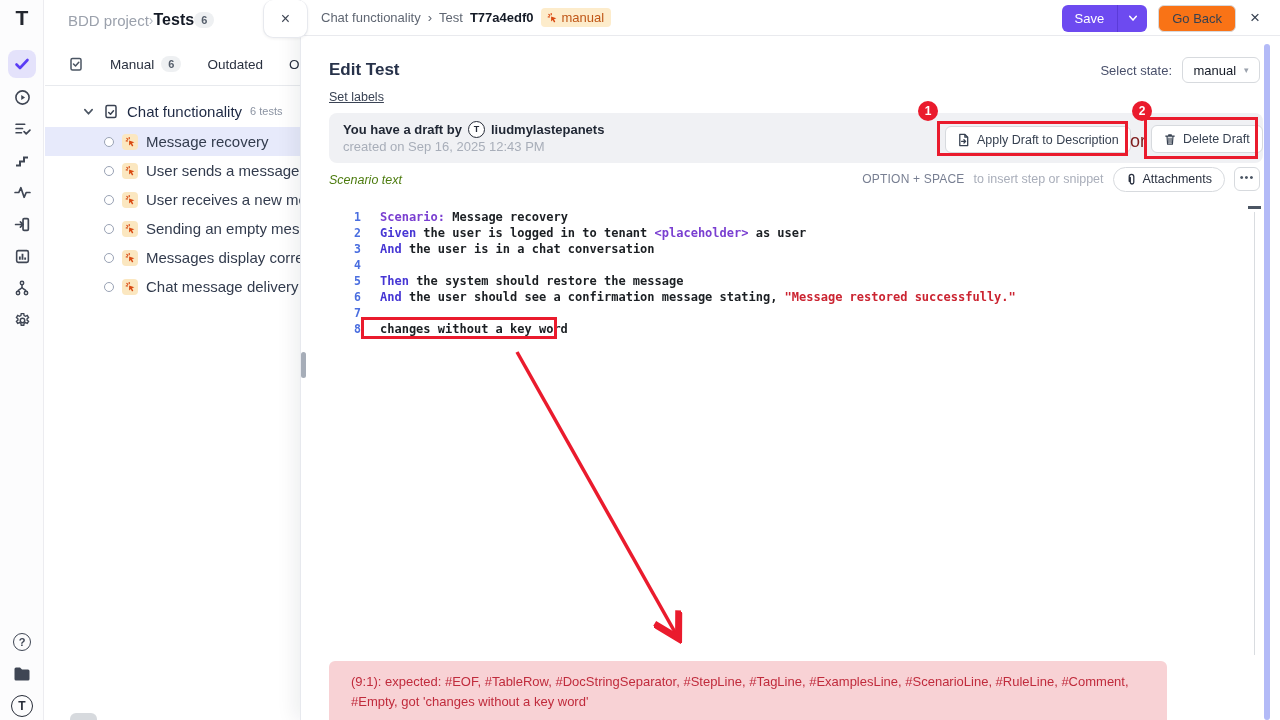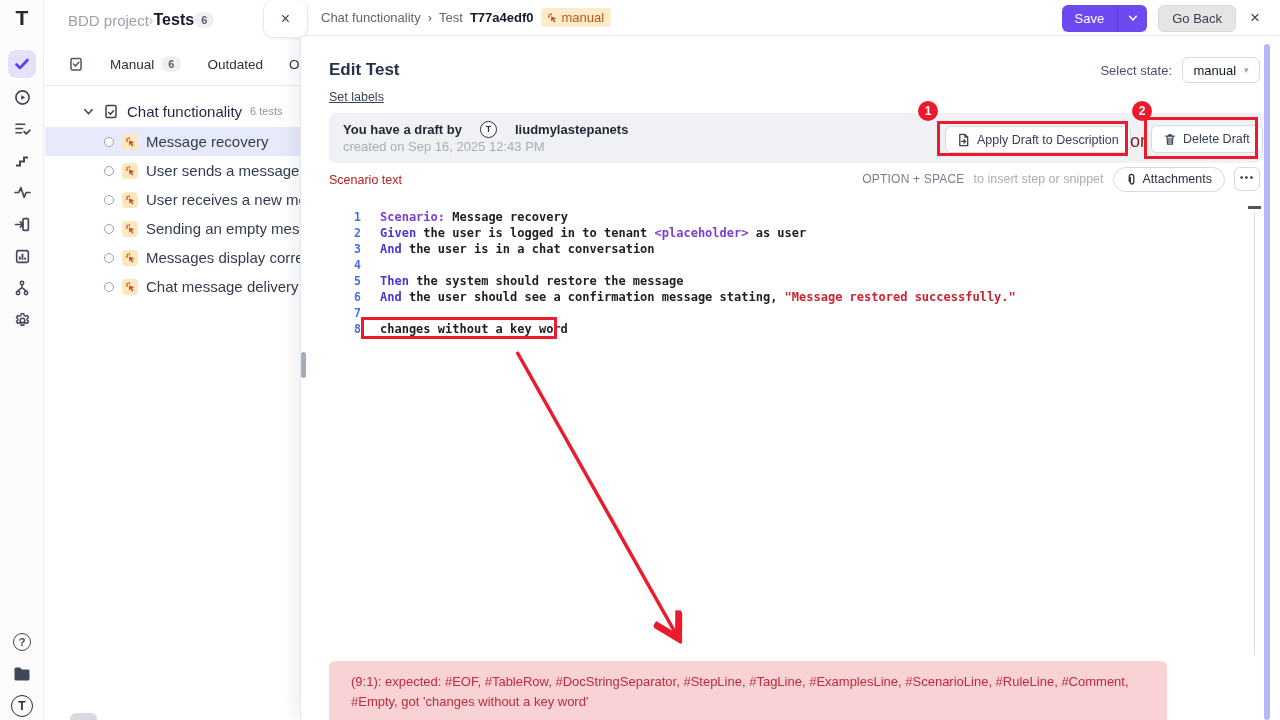--- a/index.html
+++ b/index.html
@@ -58,50 +58,50 @@
             display:flex; align-items:center; }
   #d-crumb { display:flex; align-items:center; gap:7px; margin-left:20px; white-space:nowrap; }
   .dc-gray { font-size:13px; color:#5f6672; }
   .dc-id { font-size:13px; font-weight:bold; color:#141a26; }
   .badge-manual { display:flex; align-items:center; gap:4px; background:#fdeccb; border-radius:4px;
                   height:19px; padding:0 7px 0 5px; font-size:13px; color:#c05717; }
   #d-head-right { position:absolute; right:18px; top:0; height:36px; display:flex; align-items:center; gap:11px; }
   #save-btn { display:flex; height:27px; border-radius:6px; overflow:hidden; cursor:pointer; }
   #save-main { background:#6d4af0; color:#fff; font-size:13px; display:flex; align-items:center; padding:0 13px; }
   #save-caret { background:#6d4af0; border-left:1px solid #5b3bd8; width:30px; display:flex; align-items:center; justify-content:center; }
-  #goback-btn { height:27px; border:1px solid #d6d9de; border-radius:6px; background:#e5e5e5; color:#374151;
+  #goback-btn { height:27px; border:1px solid #d6d9de; border-radius:6px; background:#f97316; color:#374151;
                 font-size:13px; display:flex; align-items:center; padding:0 13px; cursor:pointer; }
   #d-close { font-size:17px; color:#374151; cursor:pointer; padding:0 3px; }
 
   #edit-title { position:absolute; left:28px; top:60px; font-size:17px; font-weight:bold; color:#27324a; }
   #state-wrap { position:absolute; right:20px; top:57px; display:flex; align-items:center; gap:10px; }
   #state-label { font-size:13px; color:#49506b; }
   #state-select { width:78px; height:26px; border:1px solid #d7dade; border-radius:6px; background:#fff;
                   display:flex; align-items:center; justify-content:center; gap:8px; font-size:13px; color:#141a26; cursor:pointer; }
   #state-select .car { color:#9aa1ac; font-size:9px; }
   #set-labels { position:absolute; left:28px; top:90px; font-size:12.5px; color:#3a4354;
                 text-decoration:underline; cursor:pointer; }
 
   
   #draft { position:absolute; left:28px; top:113px; width:934px; height:50px; background:#f0f1f4; border-radius:8px; }
-  #draft-l1 { position:absolute; left:14px; top:6px; height:20px; display:flex; align-items:center; gap:18px; white-space:nowrap; }
+  #draft-l1 { position:absolute; left:14px; top:6px; height:20px; display:flex; align-items:center; gap:6px; white-space:nowrap; }
   .draft-bold { font-size:13px; font-weight:bold; color:#1f2633; }
   .draft-ava { width:17px; height:17px; border:1.5px solid #272c38; border-radius:50%;
                font-size:9px; font-weight:bold; color:#272c38; display:flex; align-items:center; justify-content:center; background:#fff; }
   #draft-l2 { position:absolute; left:14px; top:26px; font-size:13px; color:#a8aeb9; white-space:nowrap; }
   #apply-btn { position:absolute; left:616px; top:13px; height:27px; background:#fff; border:1px solid #d7dade;
                border-radius:6px; display:flex; align-items:center; gap:7px; padding:0 11px; font-size:12.5px;
                color:#374151; cursor:pointer; white-space:nowrap; }
   #or-txt { position:absolute; left:801px; top:18px; font-size:18px; color:#7f1d1d; }
   #del-btn { position:absolute; left:822px; top:12px; height:28px; background:#fff; border:1px solid #d7dade;
              border-radius:6px; display:flex; align-items:center; gap:7px; padding:0 12px; font-size:12.5px;
              color:#374151; cursor:pointer; white-space:nowrap; }
 
   
-  #scen-label { position:absolute; left:28px; top:173px; font-size:12.5px; color:#b91c1c; }
+  #scen-label { position:absolute; left:28px; top:173px; font-size:12.5px; color:#4d7c0f;font-style:italic; }
   #scen-right { position:absolute; right:20px; top:166px; height:26px; display:flex; align-items:center; gap:9px; white-space:nowrap; }
   .hint-key { font-size:12px; font-weight:normal; color:#787f92; letter-spacing:0.2px; }
   .hint-rest { font-size:12.5px; color:#a9aeba; }
   #attach-btn { height:25px; border:1px solid #d7dade; border-radius:13px; background:#fff; display:flex;
                 align-items:center; gap:6px; padding:0 12px; font-size:12.5px; font-weight:500; color:#2a3140; cursor:pointer; }
   #more-btn { width:26px; height:24px; border:1px solid #d7dade; border-radius:6px; background:#fff;
               display:flex; align-items:center; justify-content:center; font-size:11px; color:#4b5563;
               letter-spacing:1px; cursor:pointer; padding-bottom:4px; }
 
   

